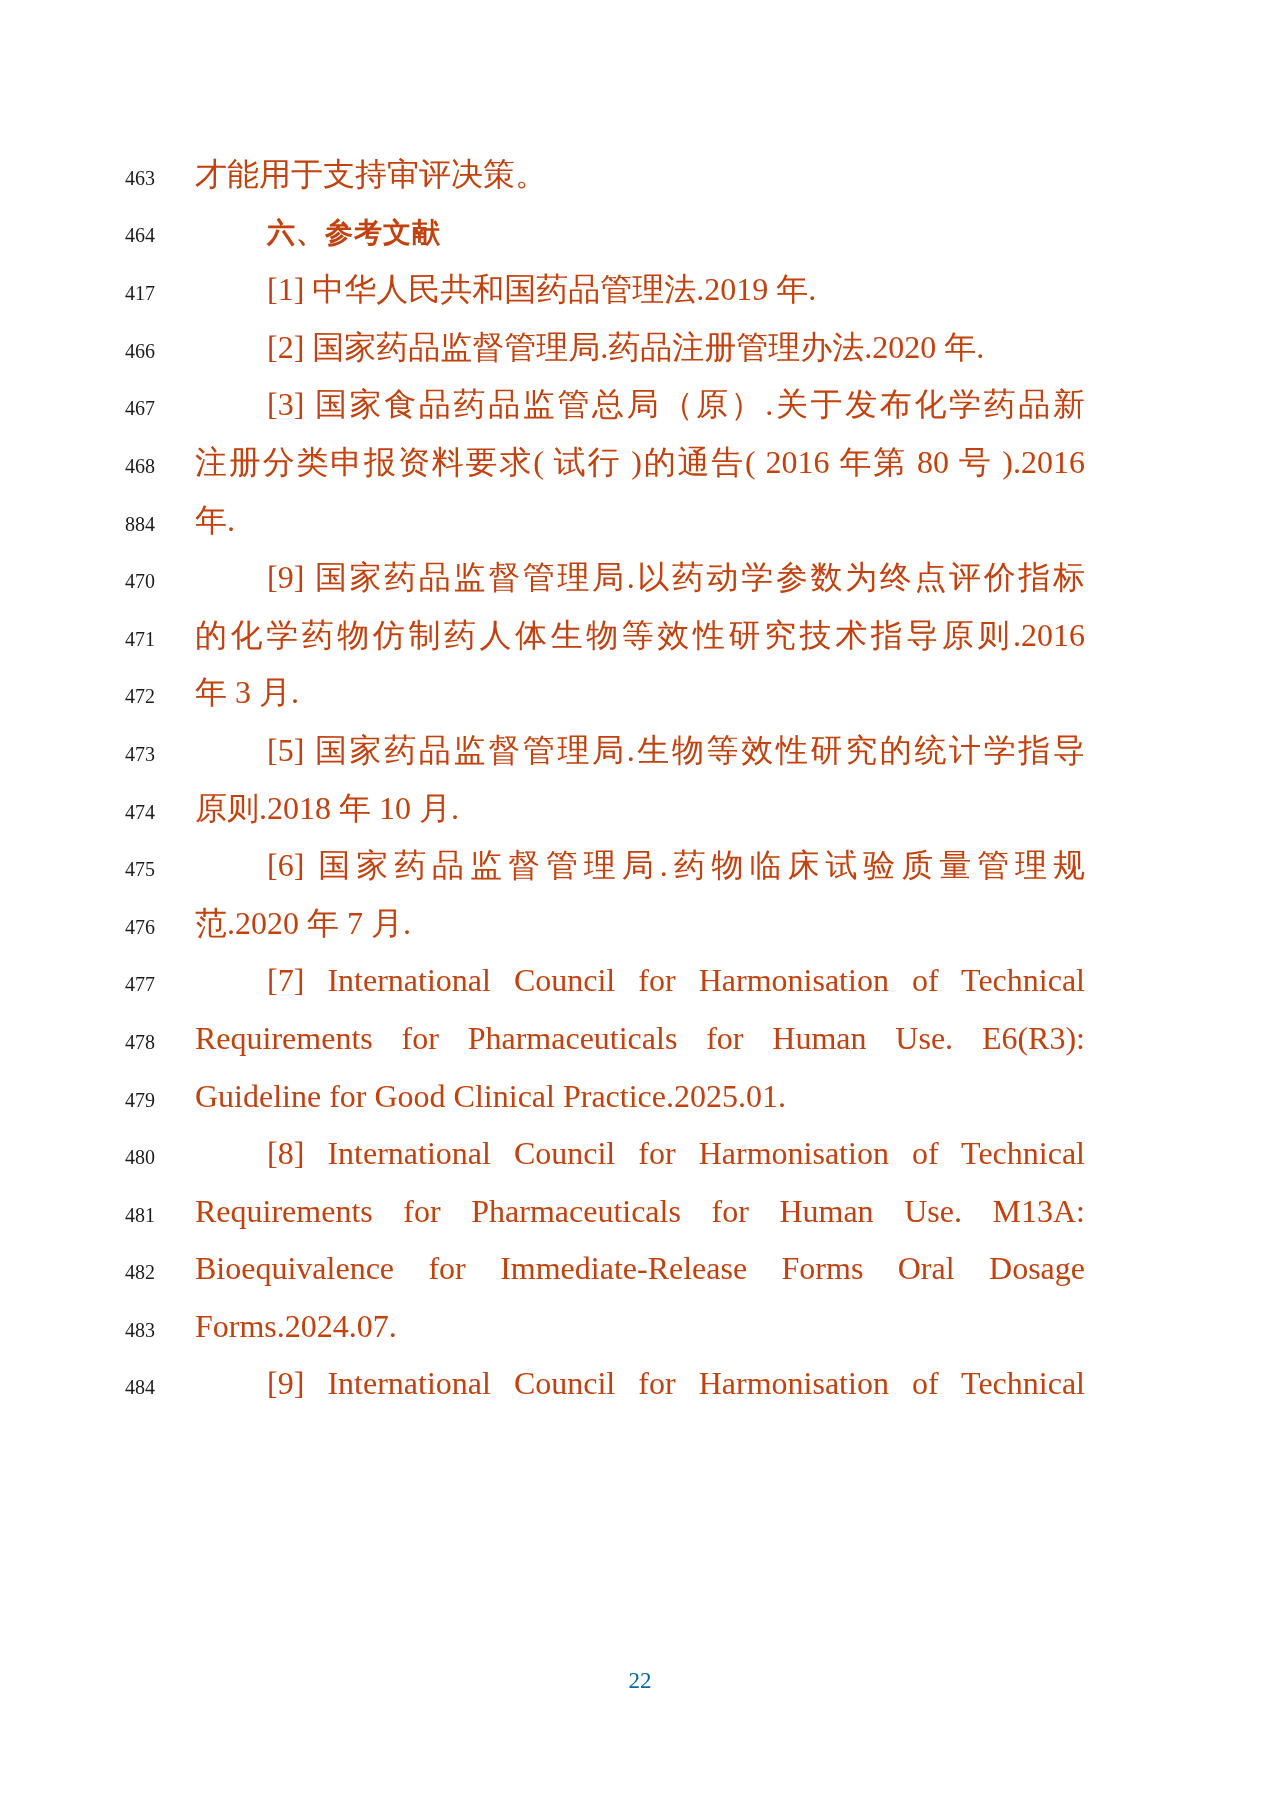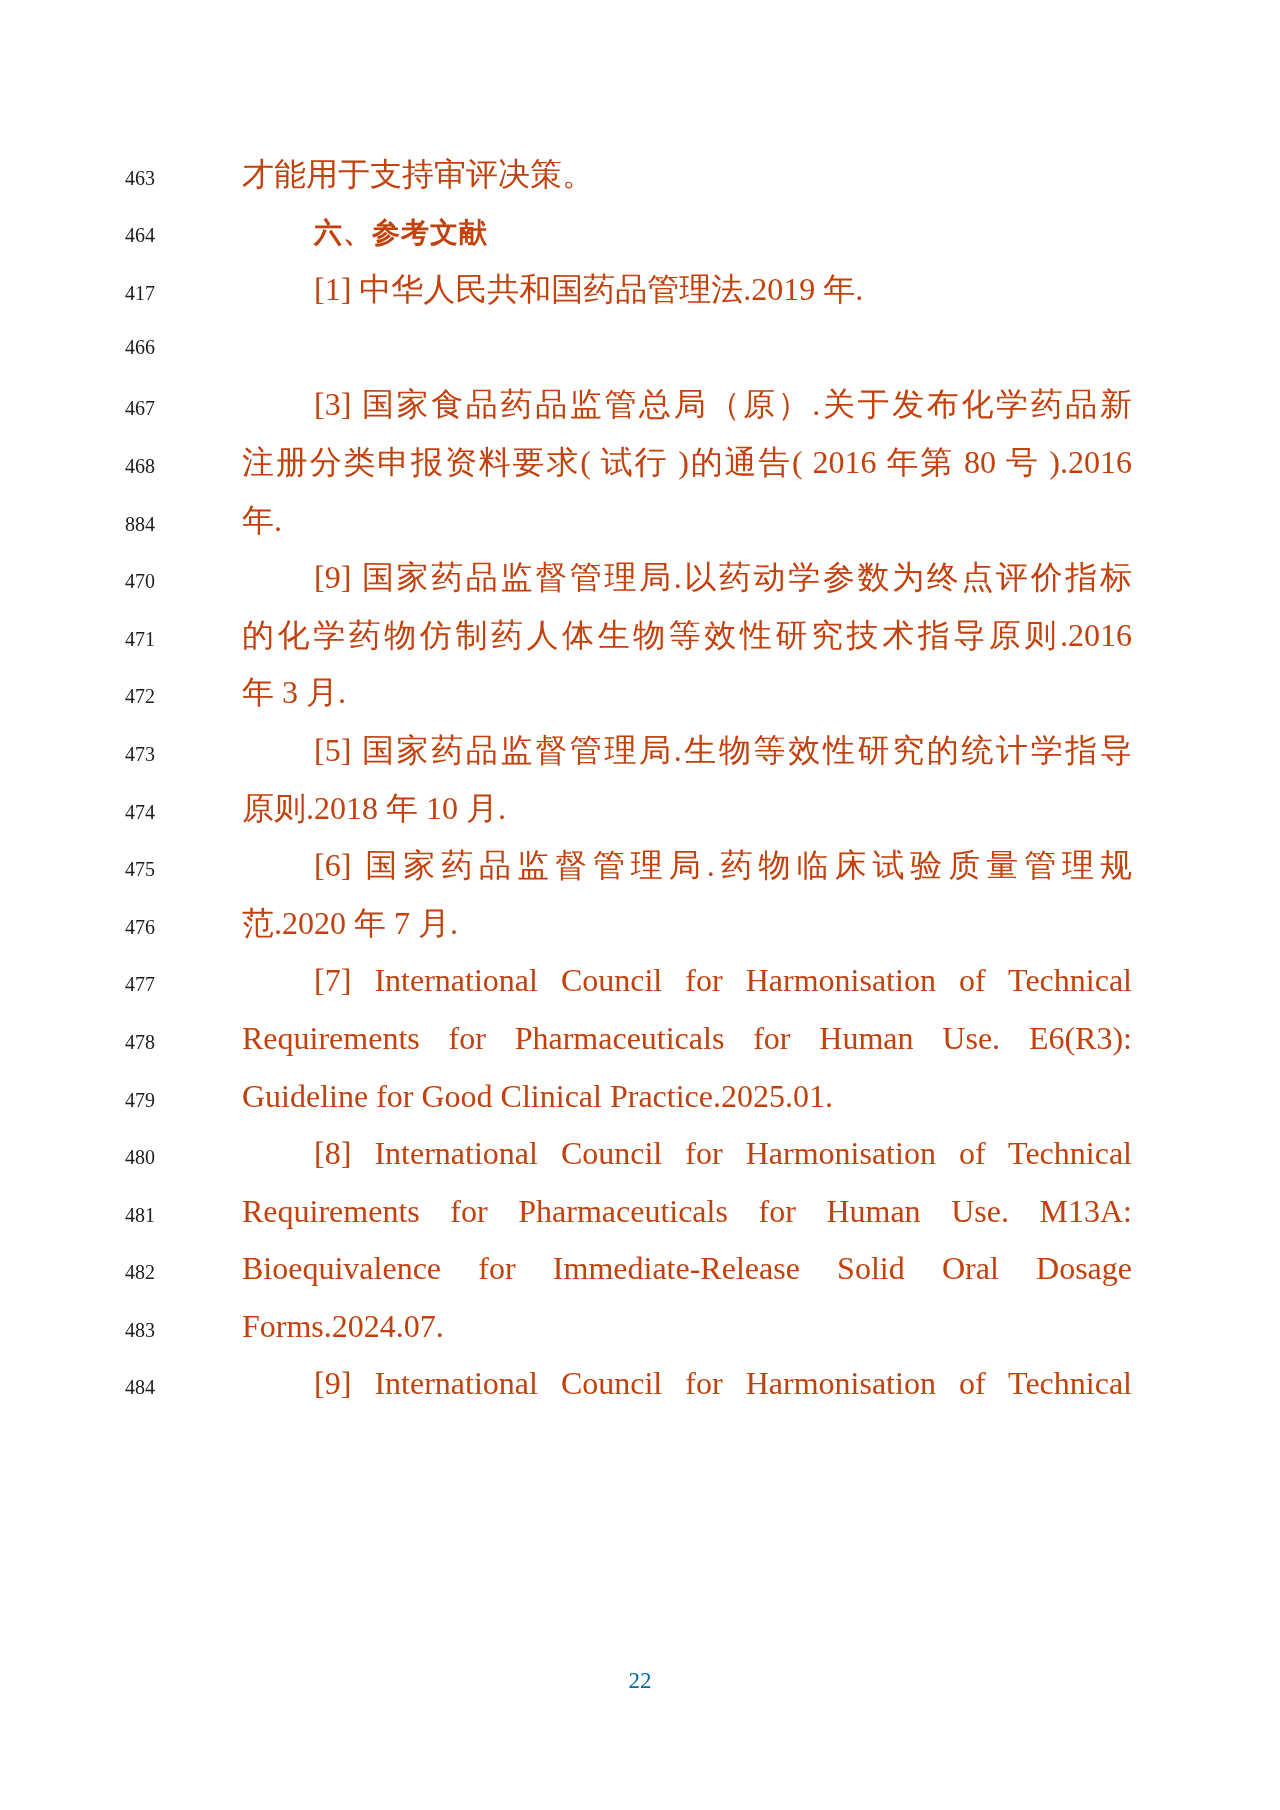--- a/index.html
+++ b/index.html
@@ -20,21 +20,20 @@
     position: absolute;
     top: 146px;
     left: 0;
     width: 1280px;
   }
   .row {
     display: flex;
     align-items: baseline;
     height: 57.6px;
     padding-left: 105px;
-    gap: 47px;
   }
   .line-num {
     width: 50px;
     flex: 0 0 50px;
     text-align: right;
     font-size: 20px;
     line-height: 57.6px;
     color: #1b1b1b;
     font-family: "Liberation Serif", "DejaVu Serif", serif;
   }
@@ -90,20 +89,21 @@
       <div class="line-text indent heading">六、参考文献</div>
     </div>
 
     <div class="row">
       <div class="line-num">417</div>
       <div class="line-text indent">[1] 中华人民共和国药品管理法.2019 年.</div>
     </div>
 
     <div class="row">
       <div class="line-num">466</div>
+      <div class="line-text indent">[2] 国家药品监督管理局.药品注册管理办法.2020 年.</div>
     </div>
 
     <div class="row">
       <div class="line-num">467</div>
       <div class="line-text indent stretch">[3] 国家食品药品监管总局（原）.关于发布化学药品新</div>
     </div>
 
     <div class="row">
       <div class="line-num">468</div>
       <div class="line-text stretch">注册分类申报资料要求( 试行 )的通告( 2016 年第 80 号 ).2016</div>
@@ -169,21 +169,21 @@
       <div class="line-text indent stretch">[8] International Council for Harmonisation of Technical</div>
     </div>
 
     <div class="row">
       <div class="line-num">481</div>
       <div class="line-text stretch">Requirements for Pharmaceuticals for Human Use. M13A:</div>
     </div>
 
     <div class="row">
       <div class="line-num">482</div>
-      <div class="line-text stretch">Bioequivalence for Immediate-Release Solid Oral Dosage</div>
+      <div class="line-text stretch">Bioequivalence for Immediate-Release Forms Oral Dosage</div>
     </div>
 
     <div class="row">
       <div class="line-num">483</div>
       <div class="line-text">Forms.2024.07.</div>
     </div>
 
     <div class="row">
       <div class="line-num">484</div>
       <div class="line-text indent stretch">[9] International Council for Harmonisation of Technical</div>

